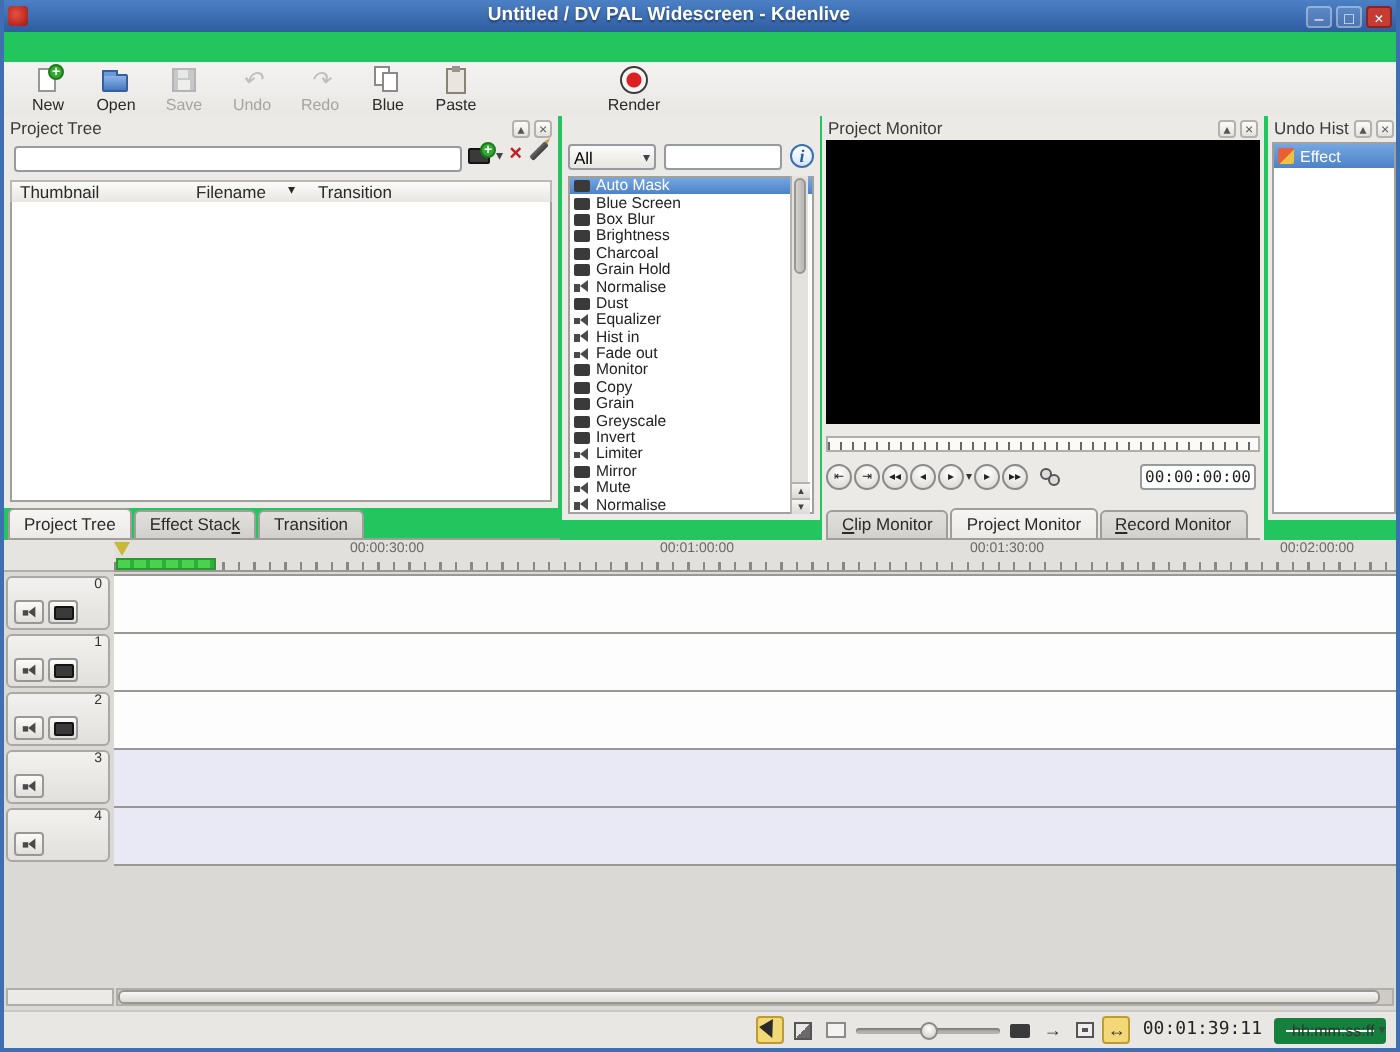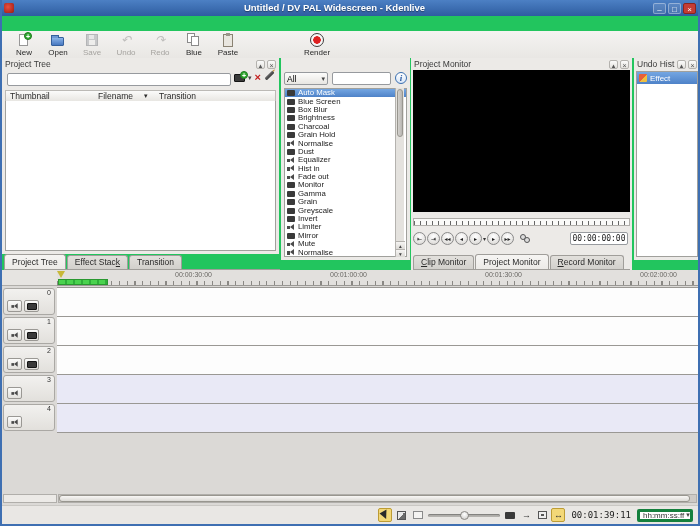--- a/index.html
+++ b/index.html
@@ -168,21 +168,21 @@
   .ico-marker { width:9px; height:8px; border:1px solid #555; background:#eee; position:relative; }
   .ico-marker::after { content:""; position:absolute; left:2px; top:2px; width:3px; height:2px; background:#555; }
   .ico-snap { font-size:9px; color:#333; line-height:10px; }
   #sb-zoomfit { width:10px; height:8px; border:1px solid #8a8a8a; background:#f4f3f1; margin:0 2px; }
   #sb-slider { position:relative; width:72px; height:14px; }
   #sb-slider .track { position:absolute; left:0; right:0; top:6px; height:3px; background:#b4b2ae; border-radius:2px;
     box-shadow:inset 0 1px 1px rgba(0,0,0,.3); }
   #sb-slider .handle { position:absolute; left:32px; top:3px; width:9px; height:9px; border-radius:50%;
     background:radial-gradient(circle at 50% 35%, #fff, #cac8c4); border:1px solid #8a8884; }
   #sb-tc { font:9px/14px "DejaVu Sans Mono",monospace; color:#222; margin:0 3px; }
-  #sb-fmt { width:56px; height:13px; background:#fff; border:3px solid #15803d; border-radius:2px;
+  #sb-fmt { width:56px; height:13px; background:#fff; border:6px solid #15803d; border-radius:2px;
     display:flex; align-items:center; font-size:8px; color:#333; padding:0 3px; gap:2px; }
   #sb-fmt .fmt-val { flex:1; white-space:nowrap; }
 </style>
 </head>
 <body>
 
 <div id="win">
 
   <div id="titlebar">
     <span class="app-ico"></span>
@@ -320,21 +320,21 @@
         <div class="fx-item ">
      <span class="spk"></span>
      <span class="fx-label">Fade out</span>
         </div>
         <div class="fx-item ">
      <span class="fx-v"></span>
      <span class="fx-label">Monitor</span>
         </div>
         <div class="fx-item ">
      <span class="fx-v"></span>
-     <span class="fx-label">Gamma</span>
+     <span class="fx-label">Copy</span>
         </div>
         <div class="fx-item ">
      <span class="fx-v"></span>
      <span class="fx-label">Grain</span>
         </div>
         <div class="fx-item ">
      <span class="fx-v"></span>
      <span class="fx-label">Greyscale</span>
         </div>
         <div class="fx-item ">

